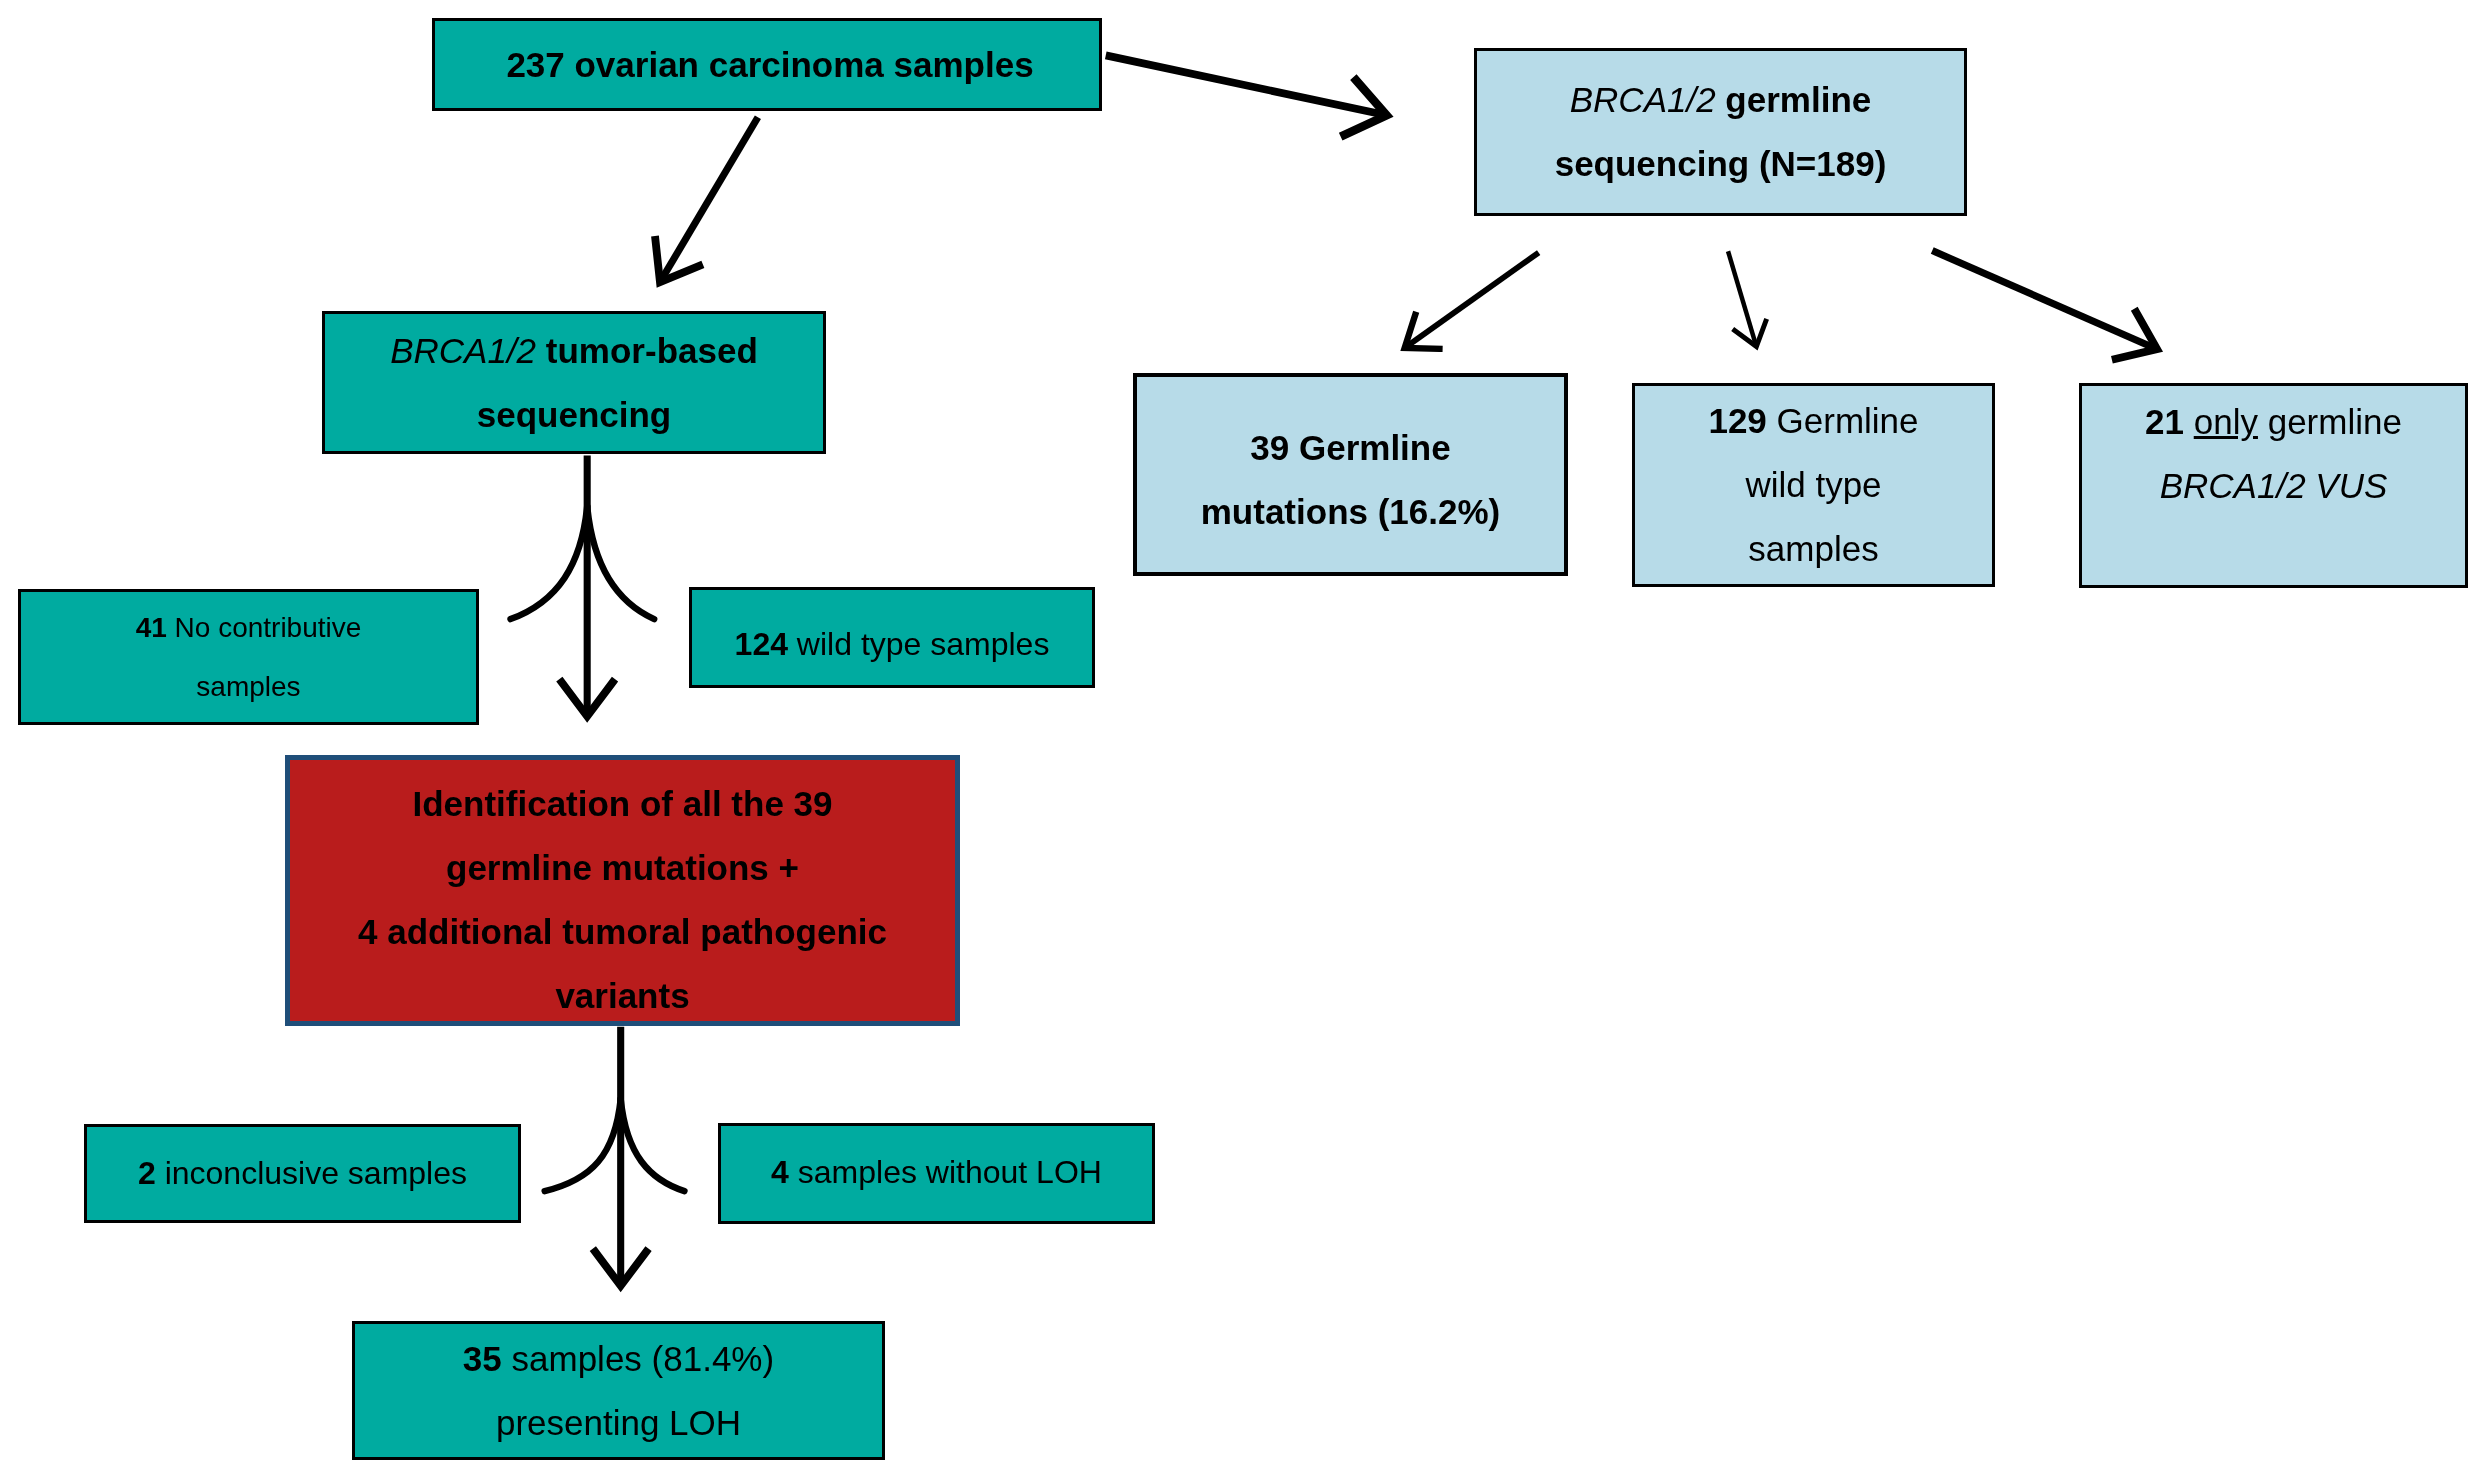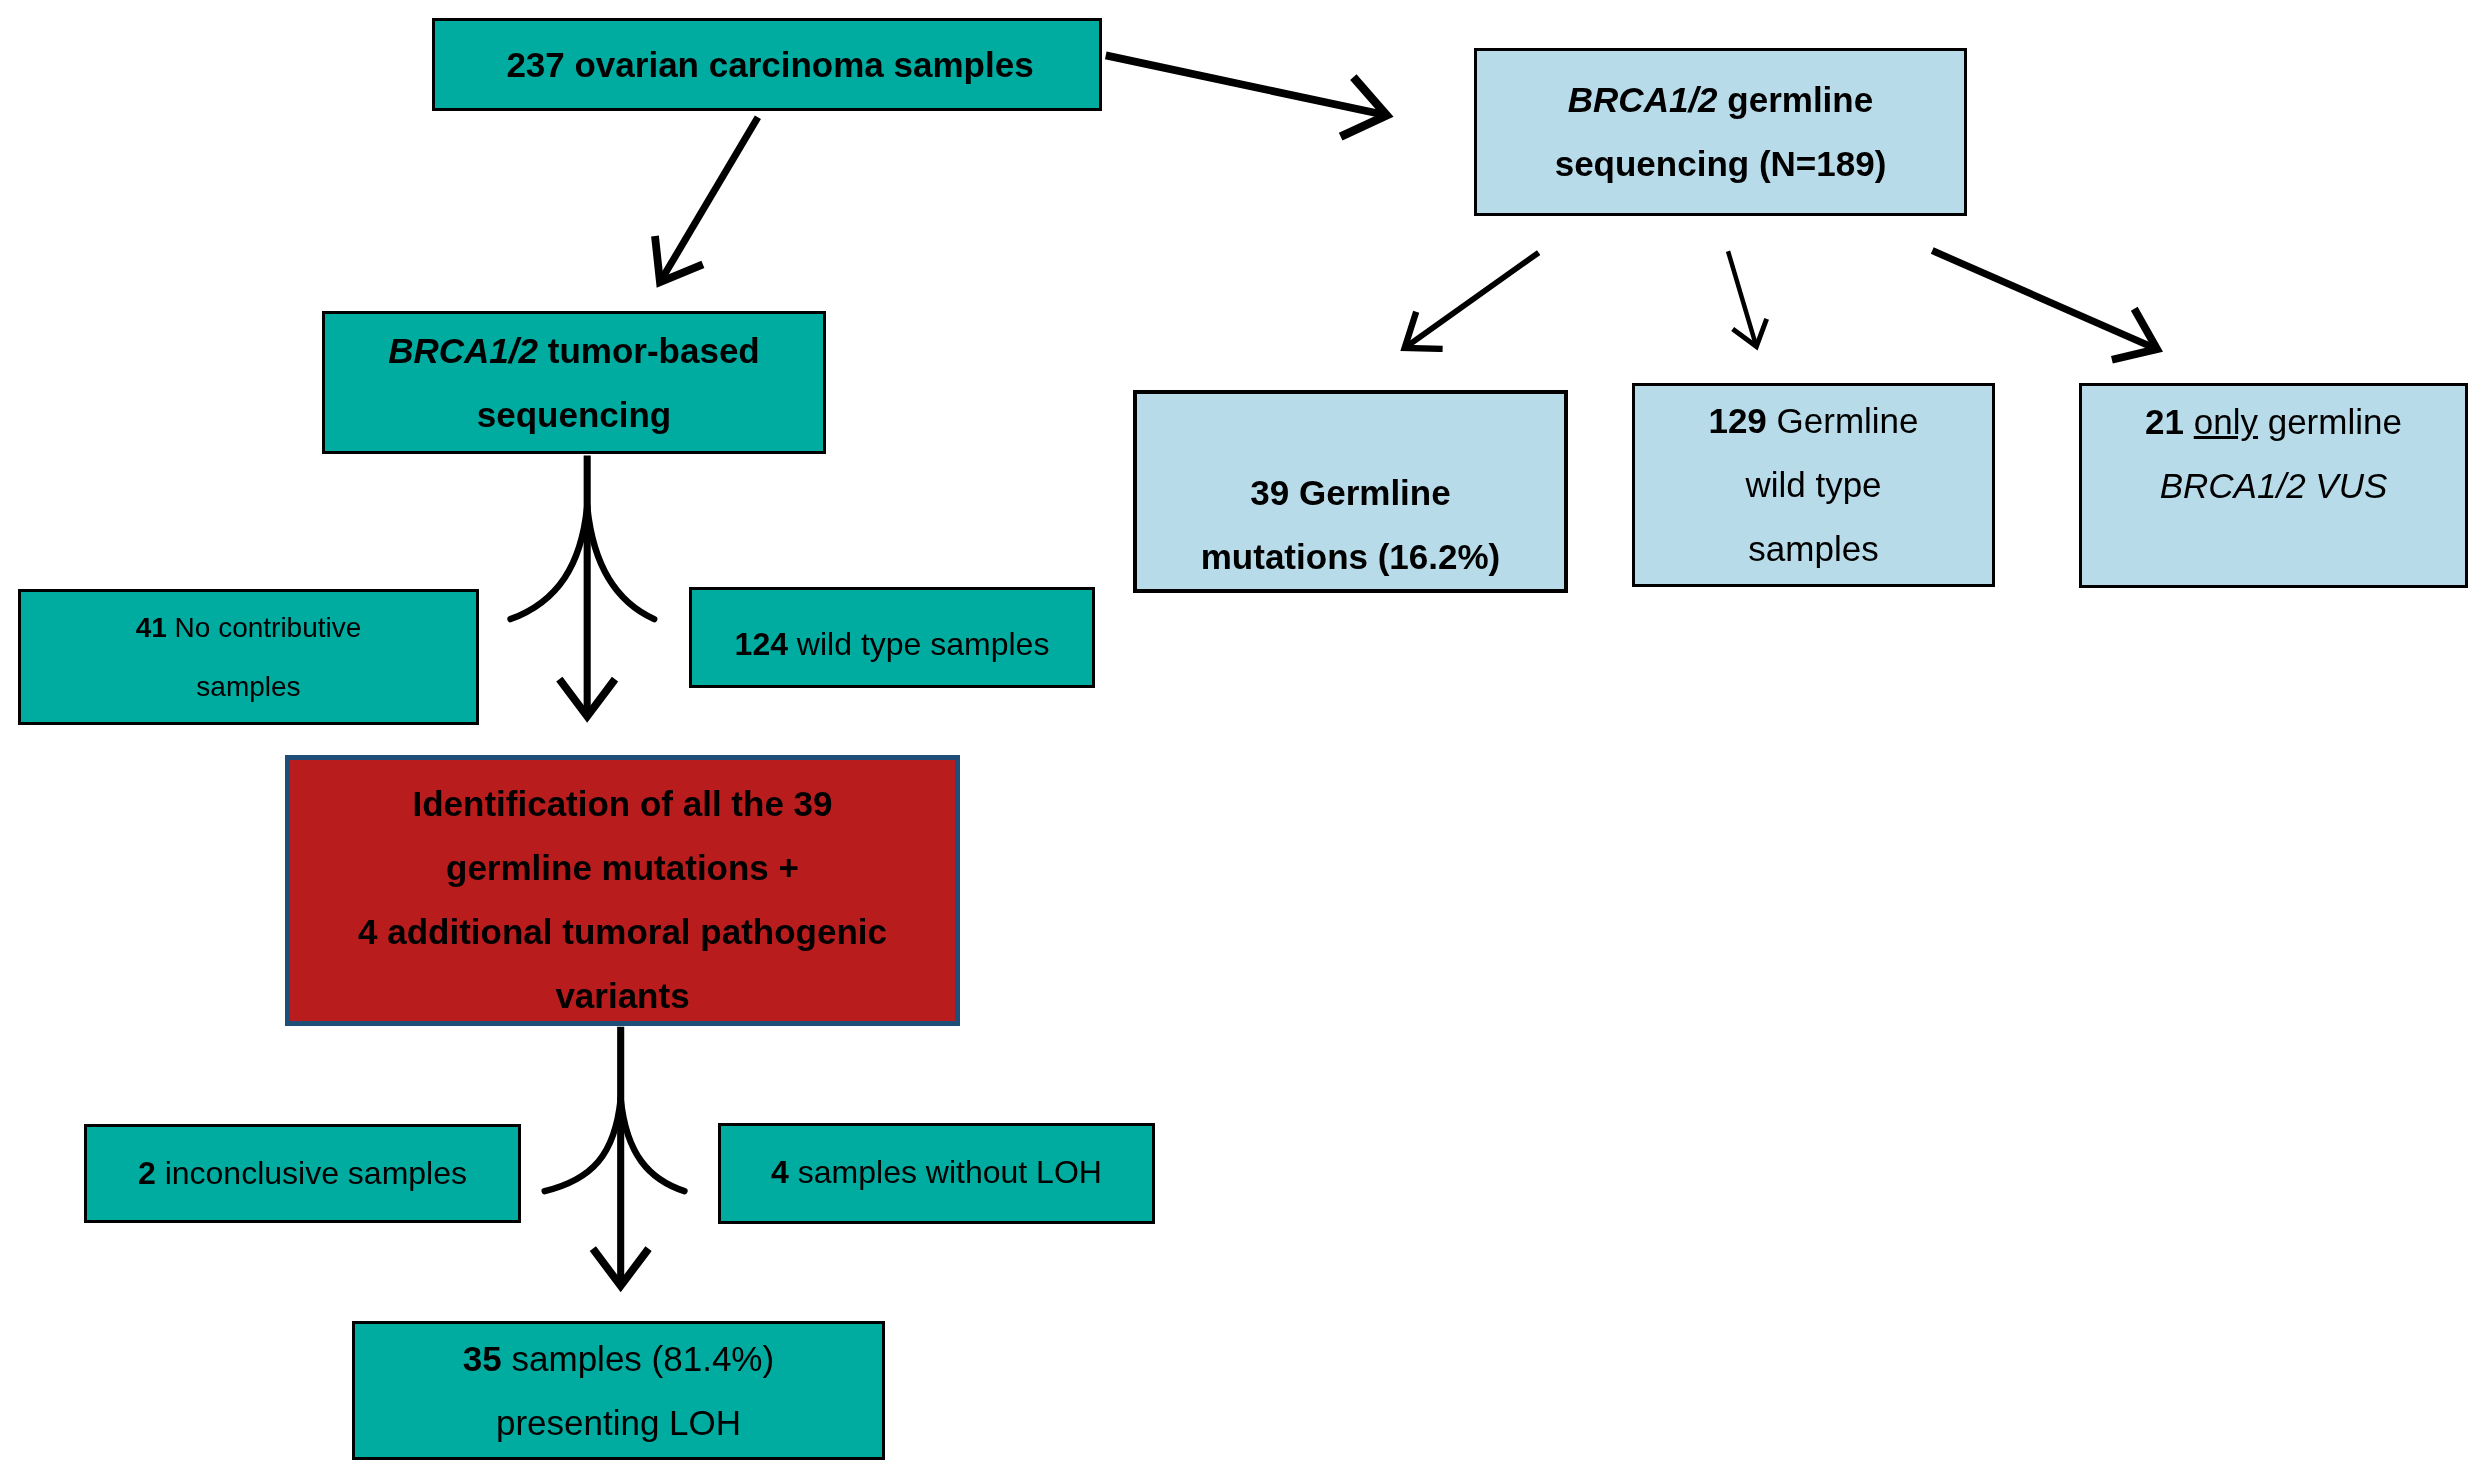--- a/index.html
+++ b/index.html
@@ -11,21 +11,21 @@
   .box{
     position:absolute;box-sizing:border-box;
     display:flex;flex-direction:column;justify-content:center;align-items:center;
     text-align:center;font-size:35px;line-height:64px;white-space:nowrap;
   }
   .teal{background:#00ABA0;border:3.2px solid #000;}
   .blue{background:#B7DBE8;border:3.2px solid #000;}
   .thick{border-width:4.5px;}
   .navy{background:#b91c1c;border:5.2px solid #1F4E79;}
   .b{font-weight:bold;}
-  .bi{font-weight:bold;font-style:italic;}
+  .bi{font-weight:normal;font-style:italic;}
   .i{font-style:italic;}
   .u{text-decoration:underline;}
   .r{font-weight:normal;}
   .line{display:block;}
 </style>
 </head>
 <body>
 
 <div id="canvas">
 
@@ -76,21 +76,21 @@
 
   <div class="box teal" style="left:322px;top:311px;width:504px;height:143px;">
     <span class="line">
       <span class="bi">BRCA1/2</span><span class="b"> tumor-based</span>
     </span>
     <span class="line">
       <span class="b">sequencing</span>
     </span>
   </div>
 
-  <div class="box blue thick" style="left:1133px;top:390px;width:435px;height:203px;justify-content:flex-end;padding-top:10px;">
+  <div class="box blue thick" style="left:1133px;top:373px;width:435px;height:203px;justify-content:center;padding-top:10px;">
     <span class="line">
       <span class="b">39 Germline</span>
     </span>
     <span class="line">
       <span class="b">mutations (16.2%)</span>
     </span>
   </div>
 
   <div class="box blue" style="left:1632px;top:383px;width:363px;height:204px;">
     <span class="line">

